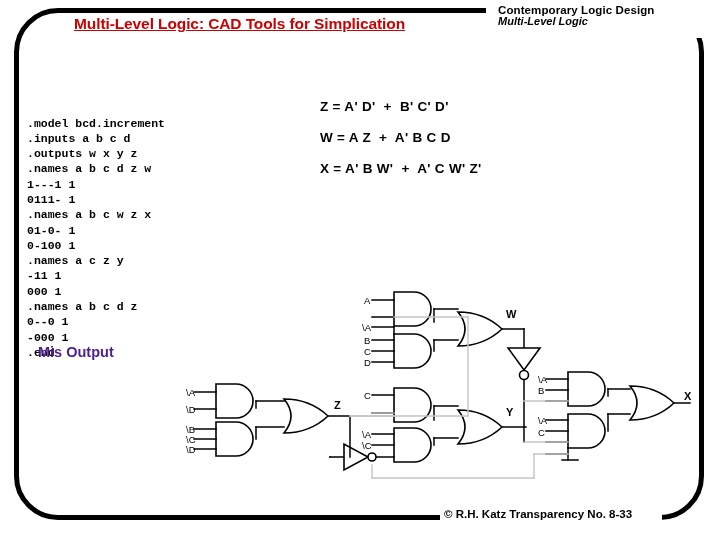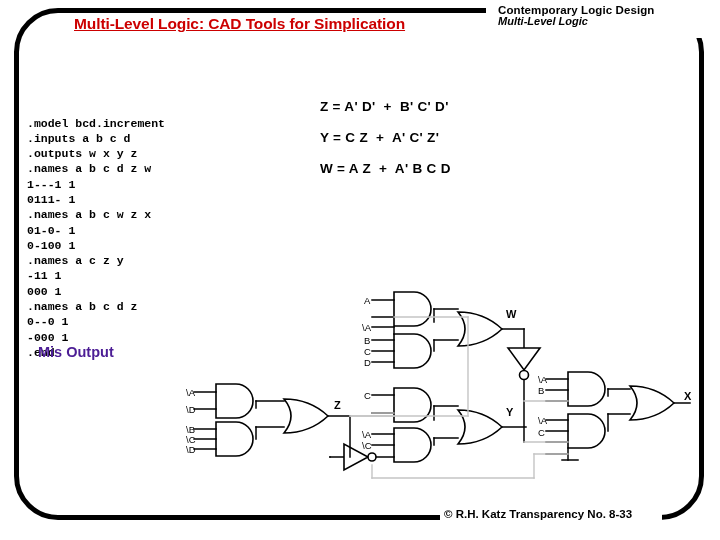--- a/index.html
+++ b/index.html
@@ -185,22 +185,22 @@
 000 1
 .names a b c d z
 0--0 1
 -000 1
 .end</pre>
 
   <div id="mis-output">Mis Output</div>
 
   <div id="equations">
     <div class="eq">Z = A' D'  +  B' C' D'</div>
-    <div class="eq">Y = C Z  +  A' C' Z'</div>
     <div class="eq">W = A Z  +  A' B C D</div>
+    <div class="eq">X = A' B W'  +  A' C W' Z'</div>
   </div>
 
   <div id="circuit">
     <svg viewBox="0 0 512 210" width="512" height="210" xmlns="http://www.w3.org/2000/svg">
       <defs>
 
         <g id="andgate">
           <path d="M0,0 L20,0 A17,17 0 0 1 20,34 L0,34 Z" fill="#ffffff" stroke="#000000" stroke-width="1.6"></path>
         </g>
 

